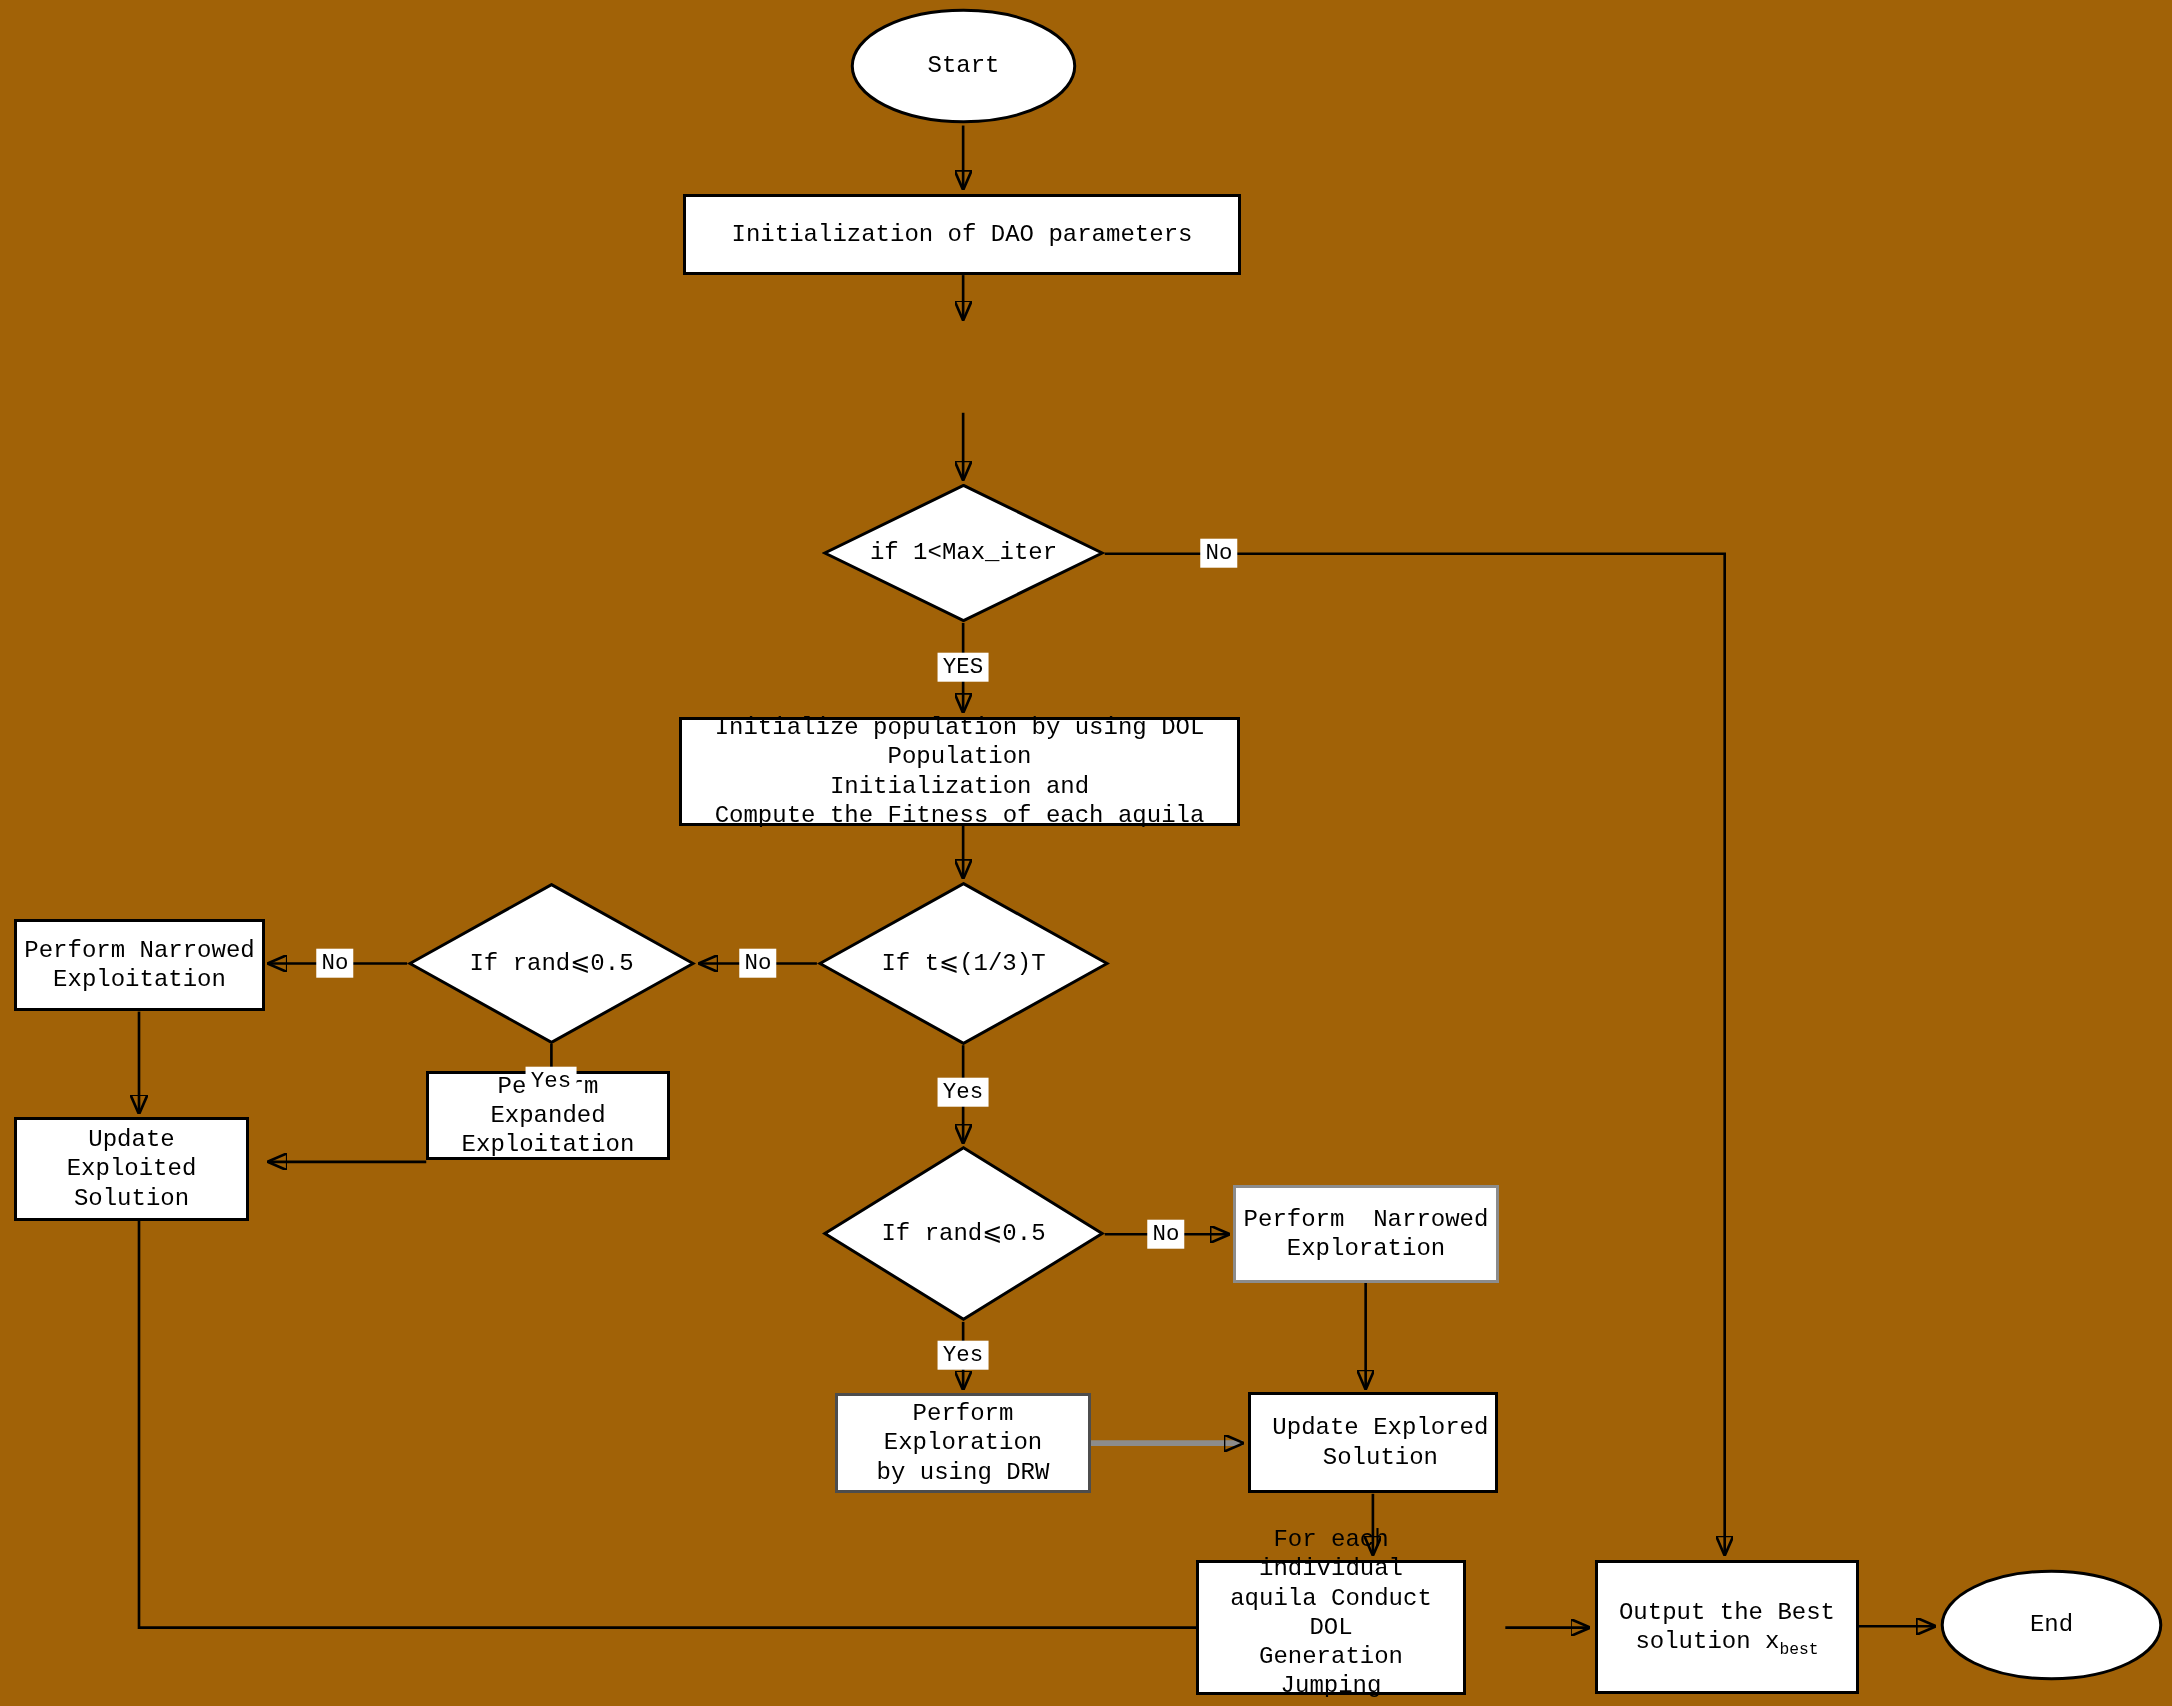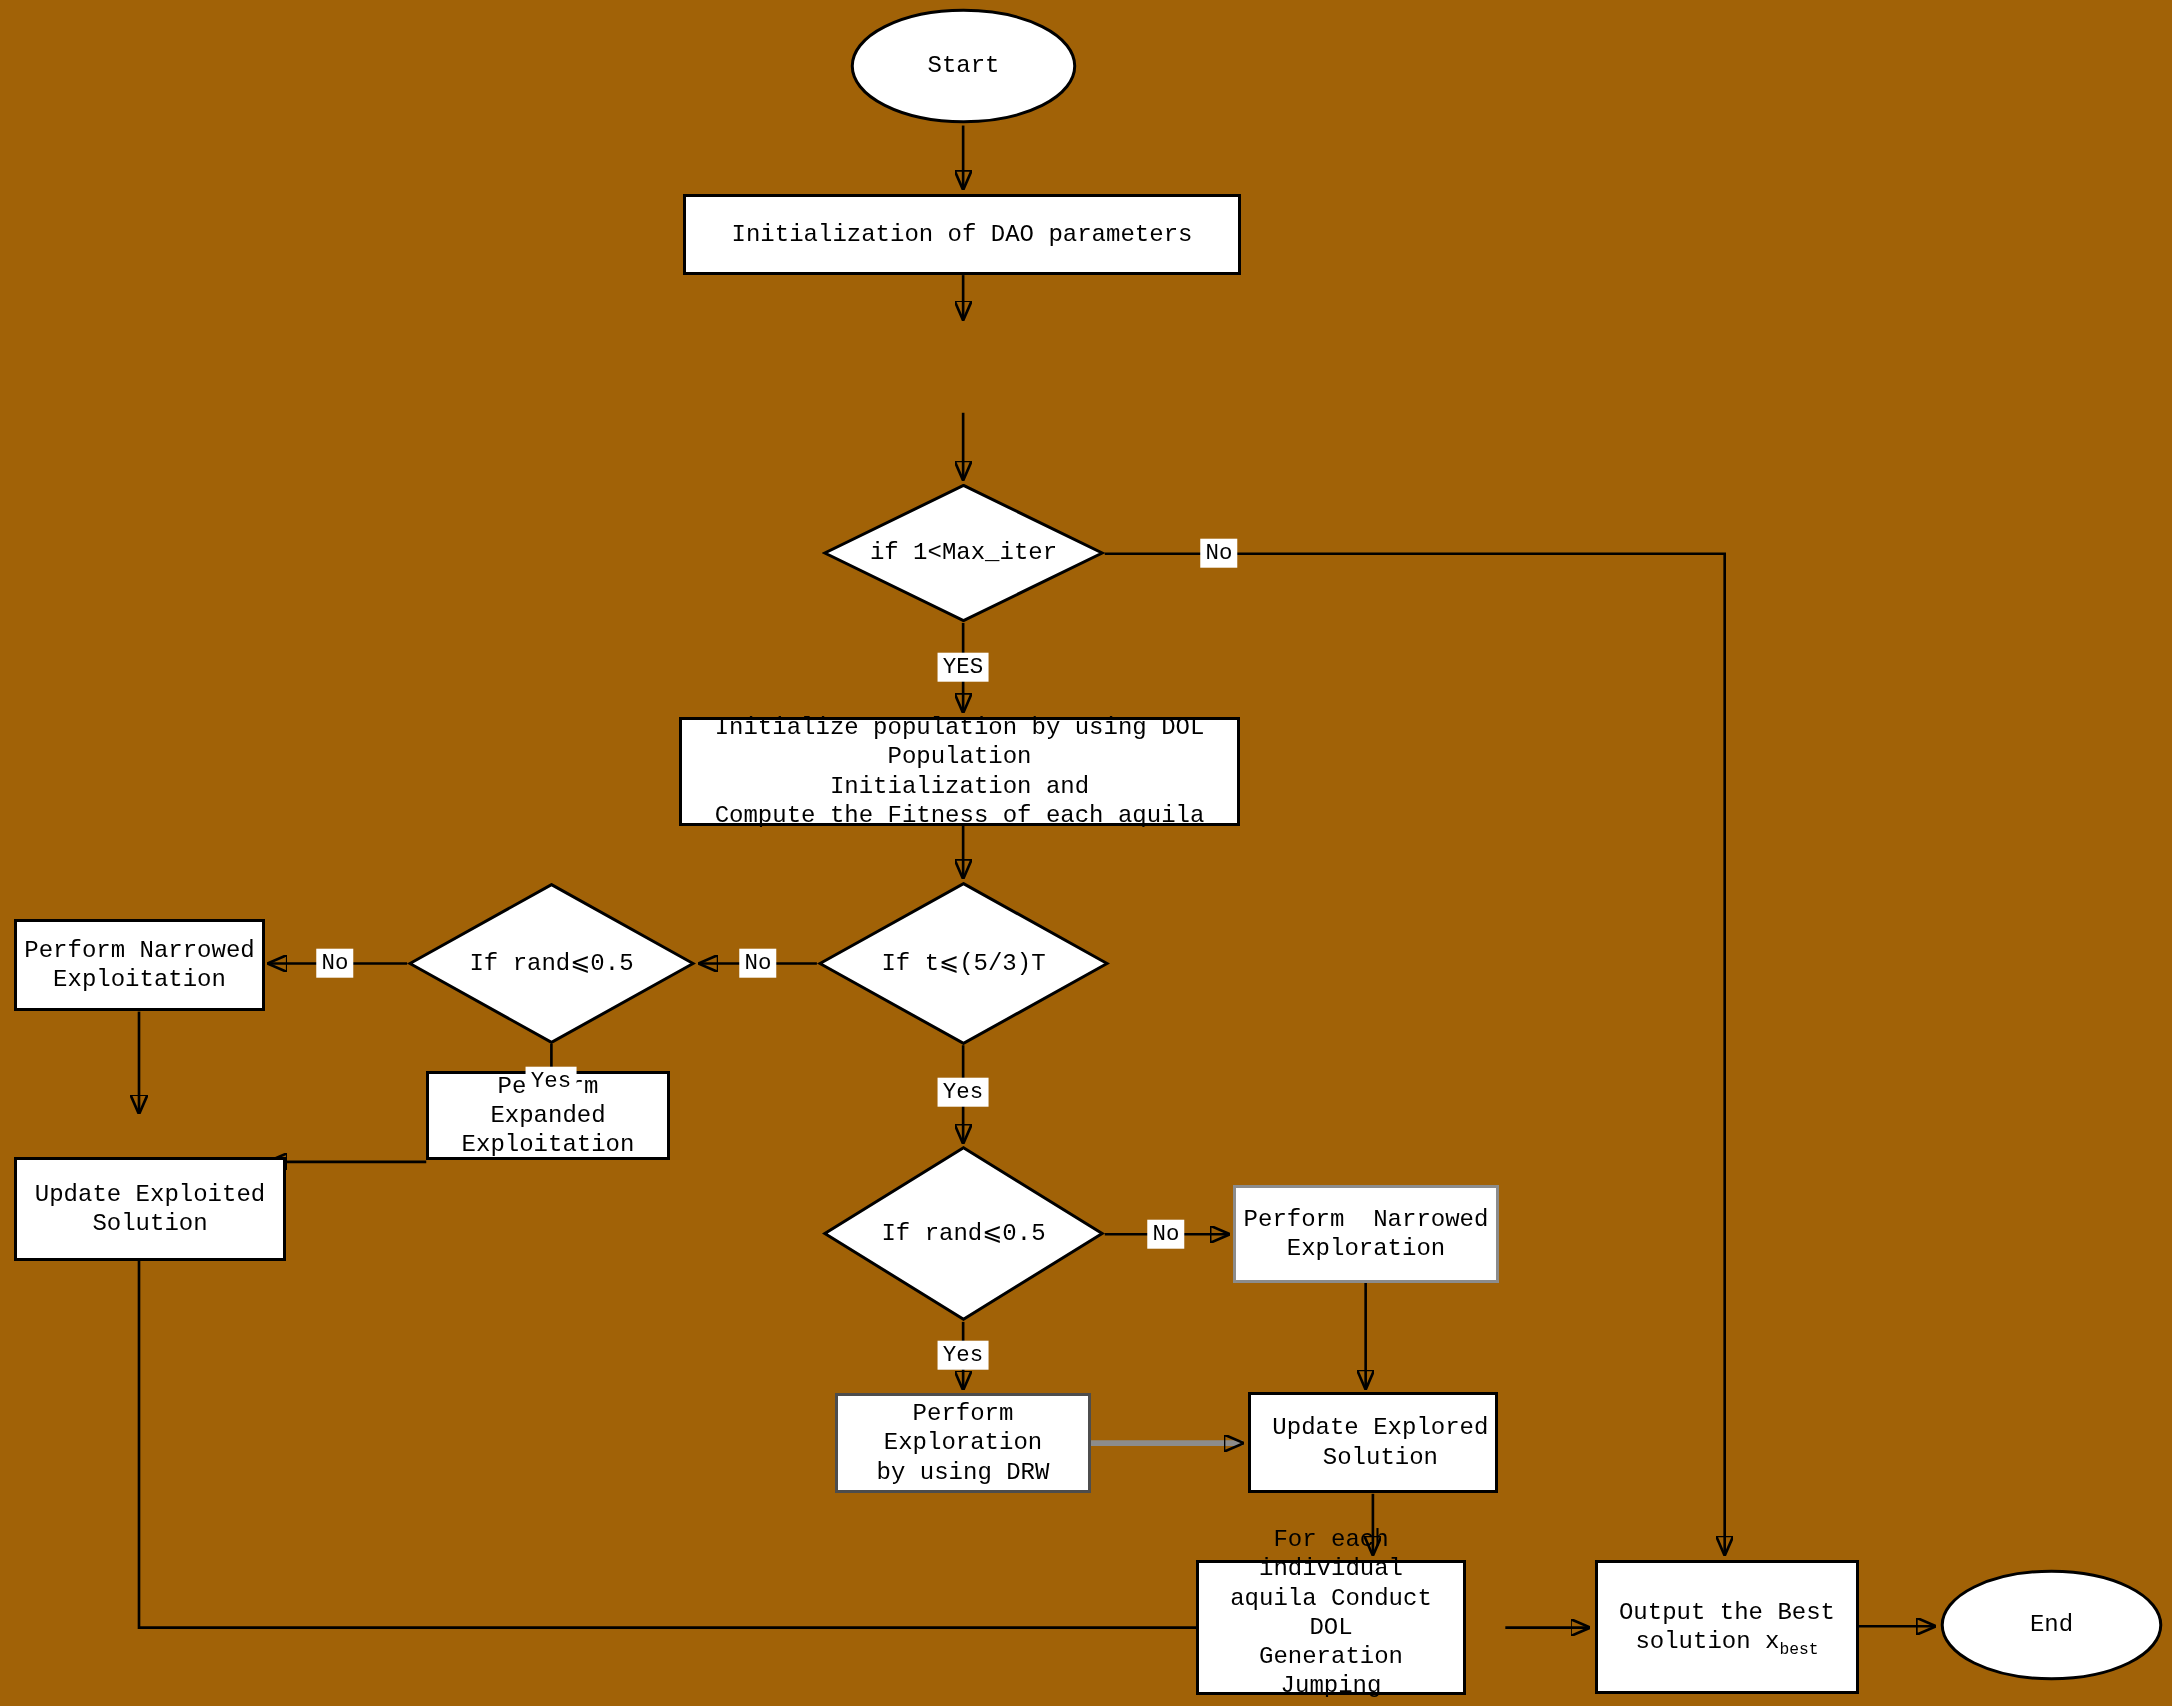--- a/index.html
+++ b/index.html
@@ -98,21 +98,21 @@
       <span class="ln">Initialization and</span>
       <span class="ln">Compute the Fitness of each aquila</span>
     </div>
   </div>
 
   <div class="node shape-node" style="left:817px;top:882px;width:293px;height:163px;">
     <svg class="shape" viewBox="0 0 100 100" preserveAspectRatio="none">
         <polygon points="50,1 99,50 50,99 1,50"></polygon>
       </svg>
     <div class="nlabel">
-        <span class="ln">If t⩽(5/3)T</span>
+        <span class="ln">If t⩽(1/3)T</span>
       </div>
   </div>
 
   <div class="node shape-node" style="left:407px;top:883px;width:289px;height:161px;">
     <svg class="shape" viewBox="0 0 100 100" preserveAspectRatio="none">
         <polygon points="50,1 99,50 50,99 1,50"></polygon>
       </svg>
     <div class="nlabel">
         <span class="ln">If rand⩽0.5</span>
       </div>
@@ -125,21 +125,21 @@
     </div>
   </div>
 
   <div class="node rect" style="left:426px;top:1071px;width:244px;height:89px;">
     <div class="nlabel">
       <span class="ln">Perform Expanded</span>
       <span class="ln">Exploitation</span>
     </div>
   </div>
 
-  <div class="node rect" style="left:14px;top:1117px;width:272px;height:104px;margin-top:40px;">
+  <div class="node rect" style="left:14px;top:1117px;width:235px;height:104px;">
     <div class="nlabel">
       <span class="ln">Update Exploited</span>
       <span class="ln">Solution</span>
     </div>
   </div>
 
   <div class="node shape-node" style="left:822px;top:1146px;width:283px;height:175px;">
     <svg class="shape" viewBox="0 0 100 100" preserveAspectRatio="none">
         <polygon points="50,1 99,50 50,99 1,50"></polygon>
       </svg>

